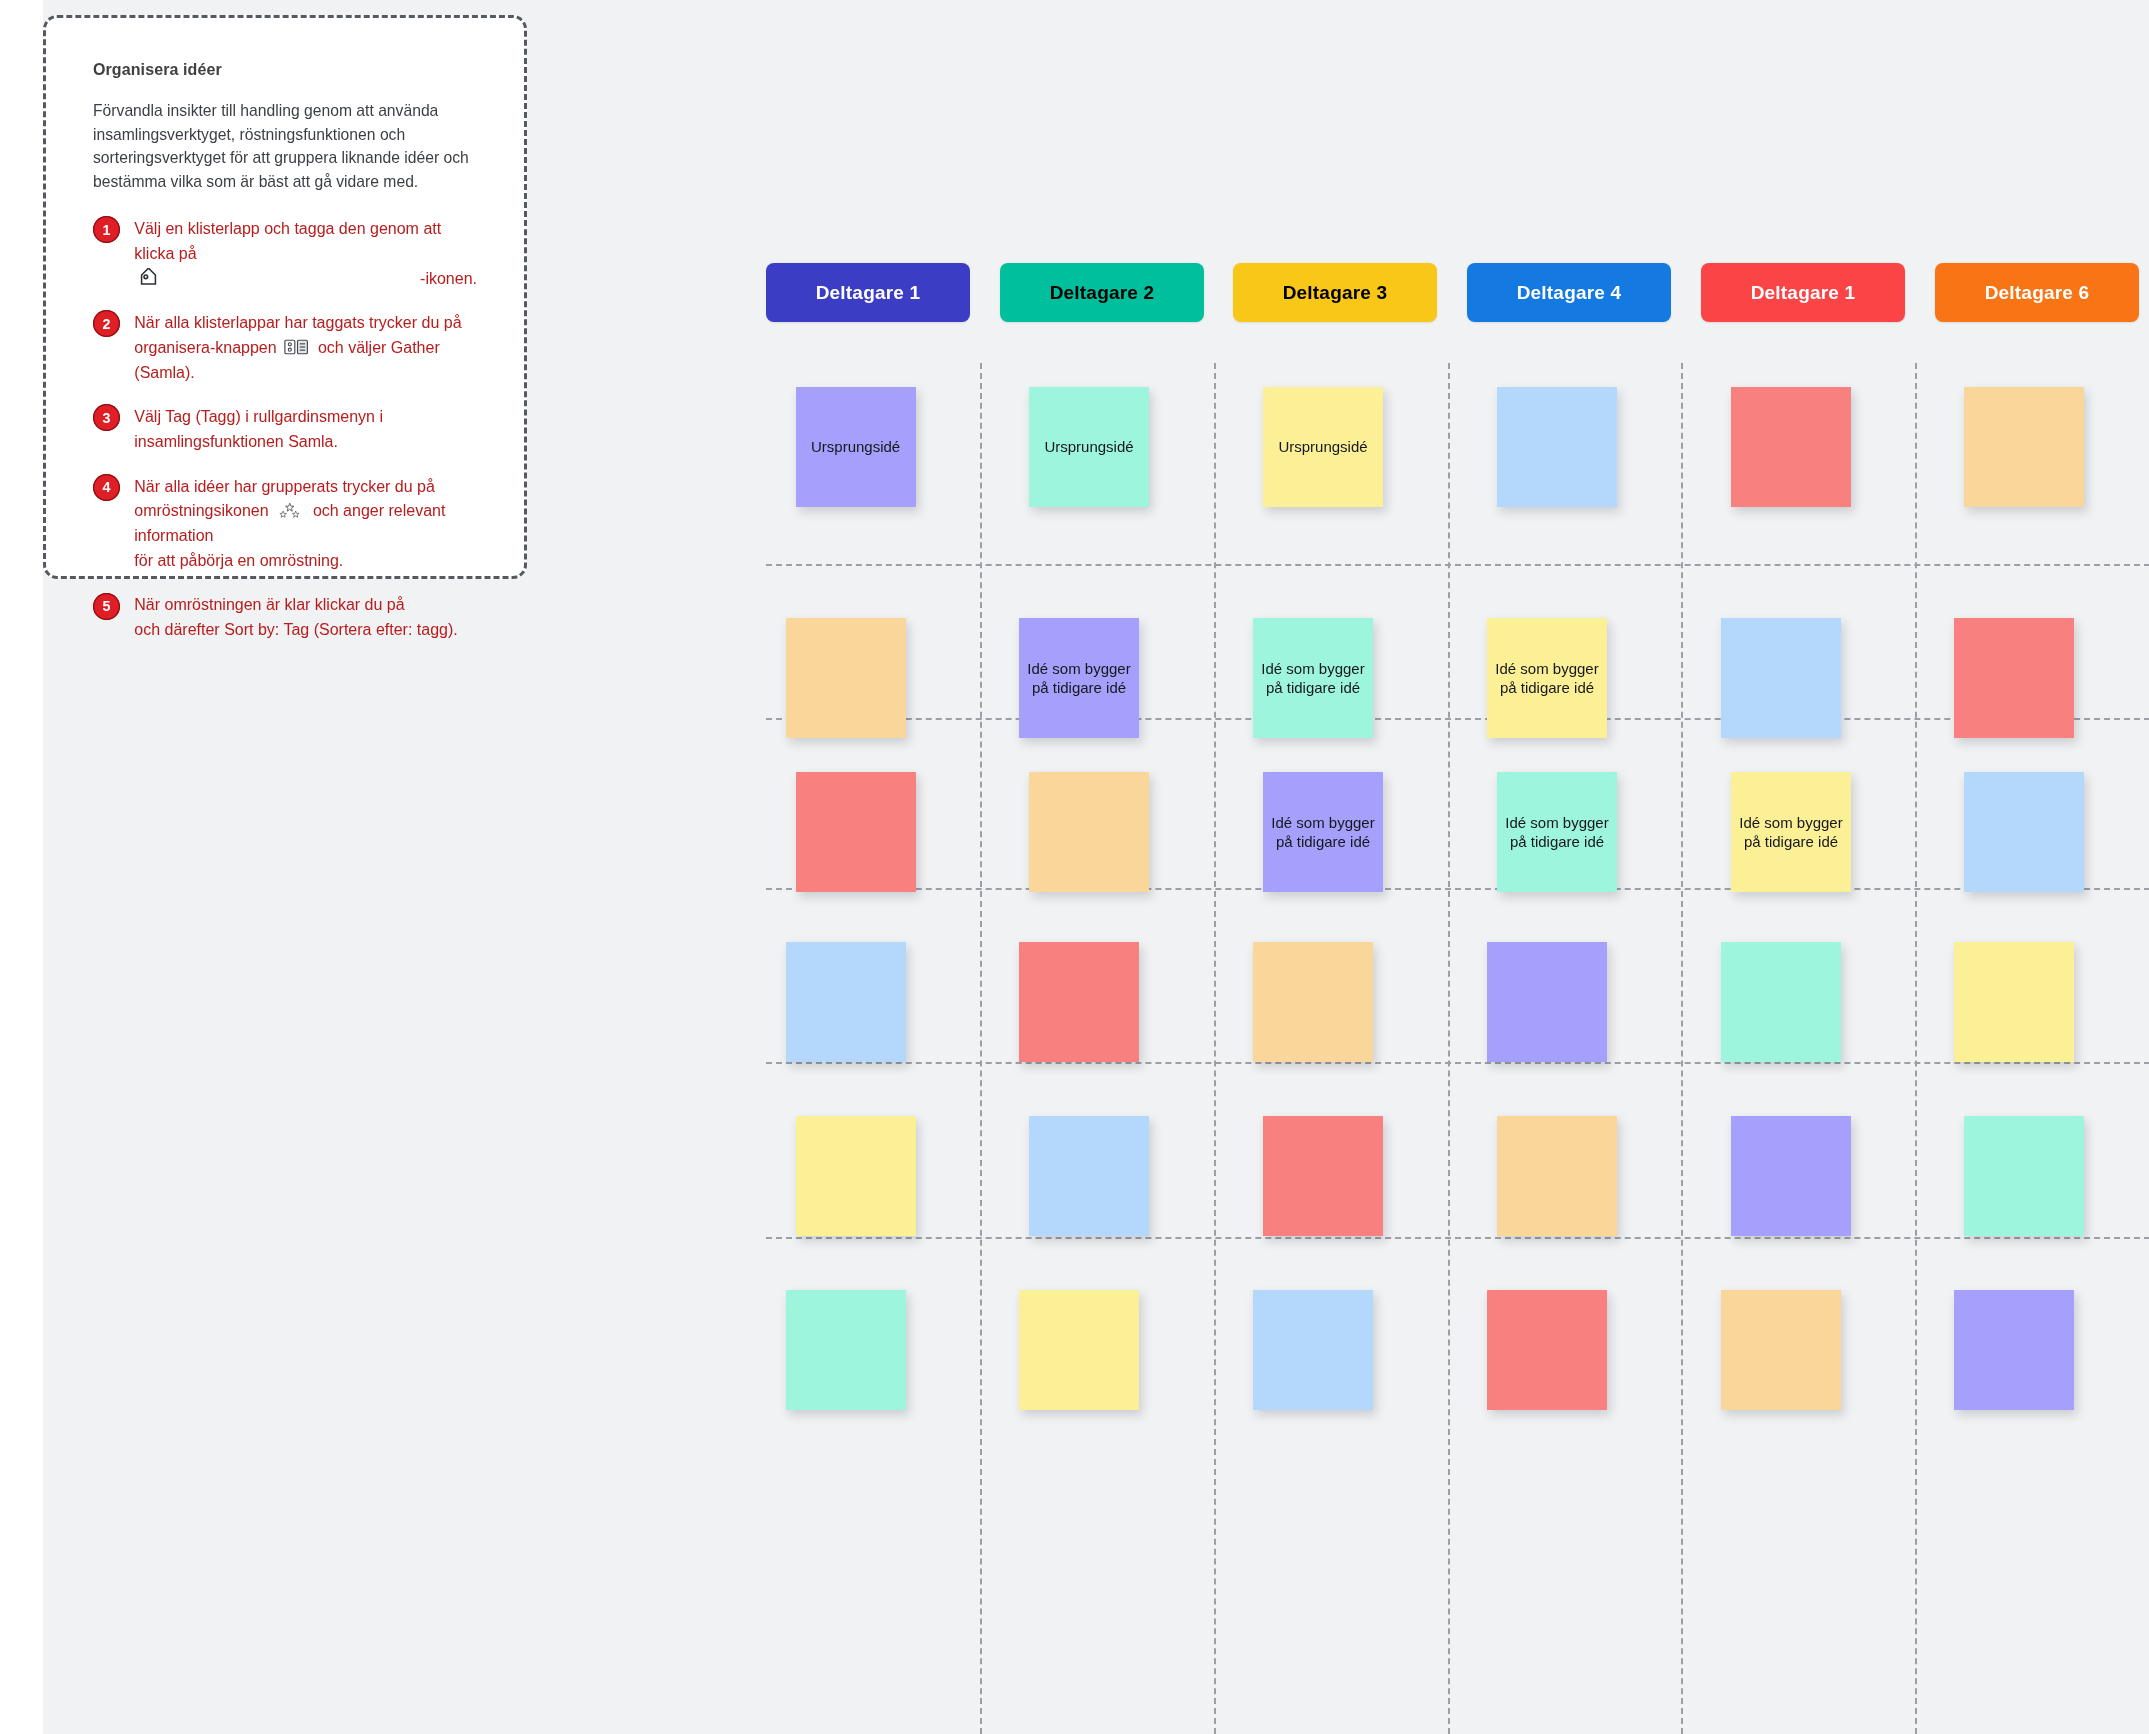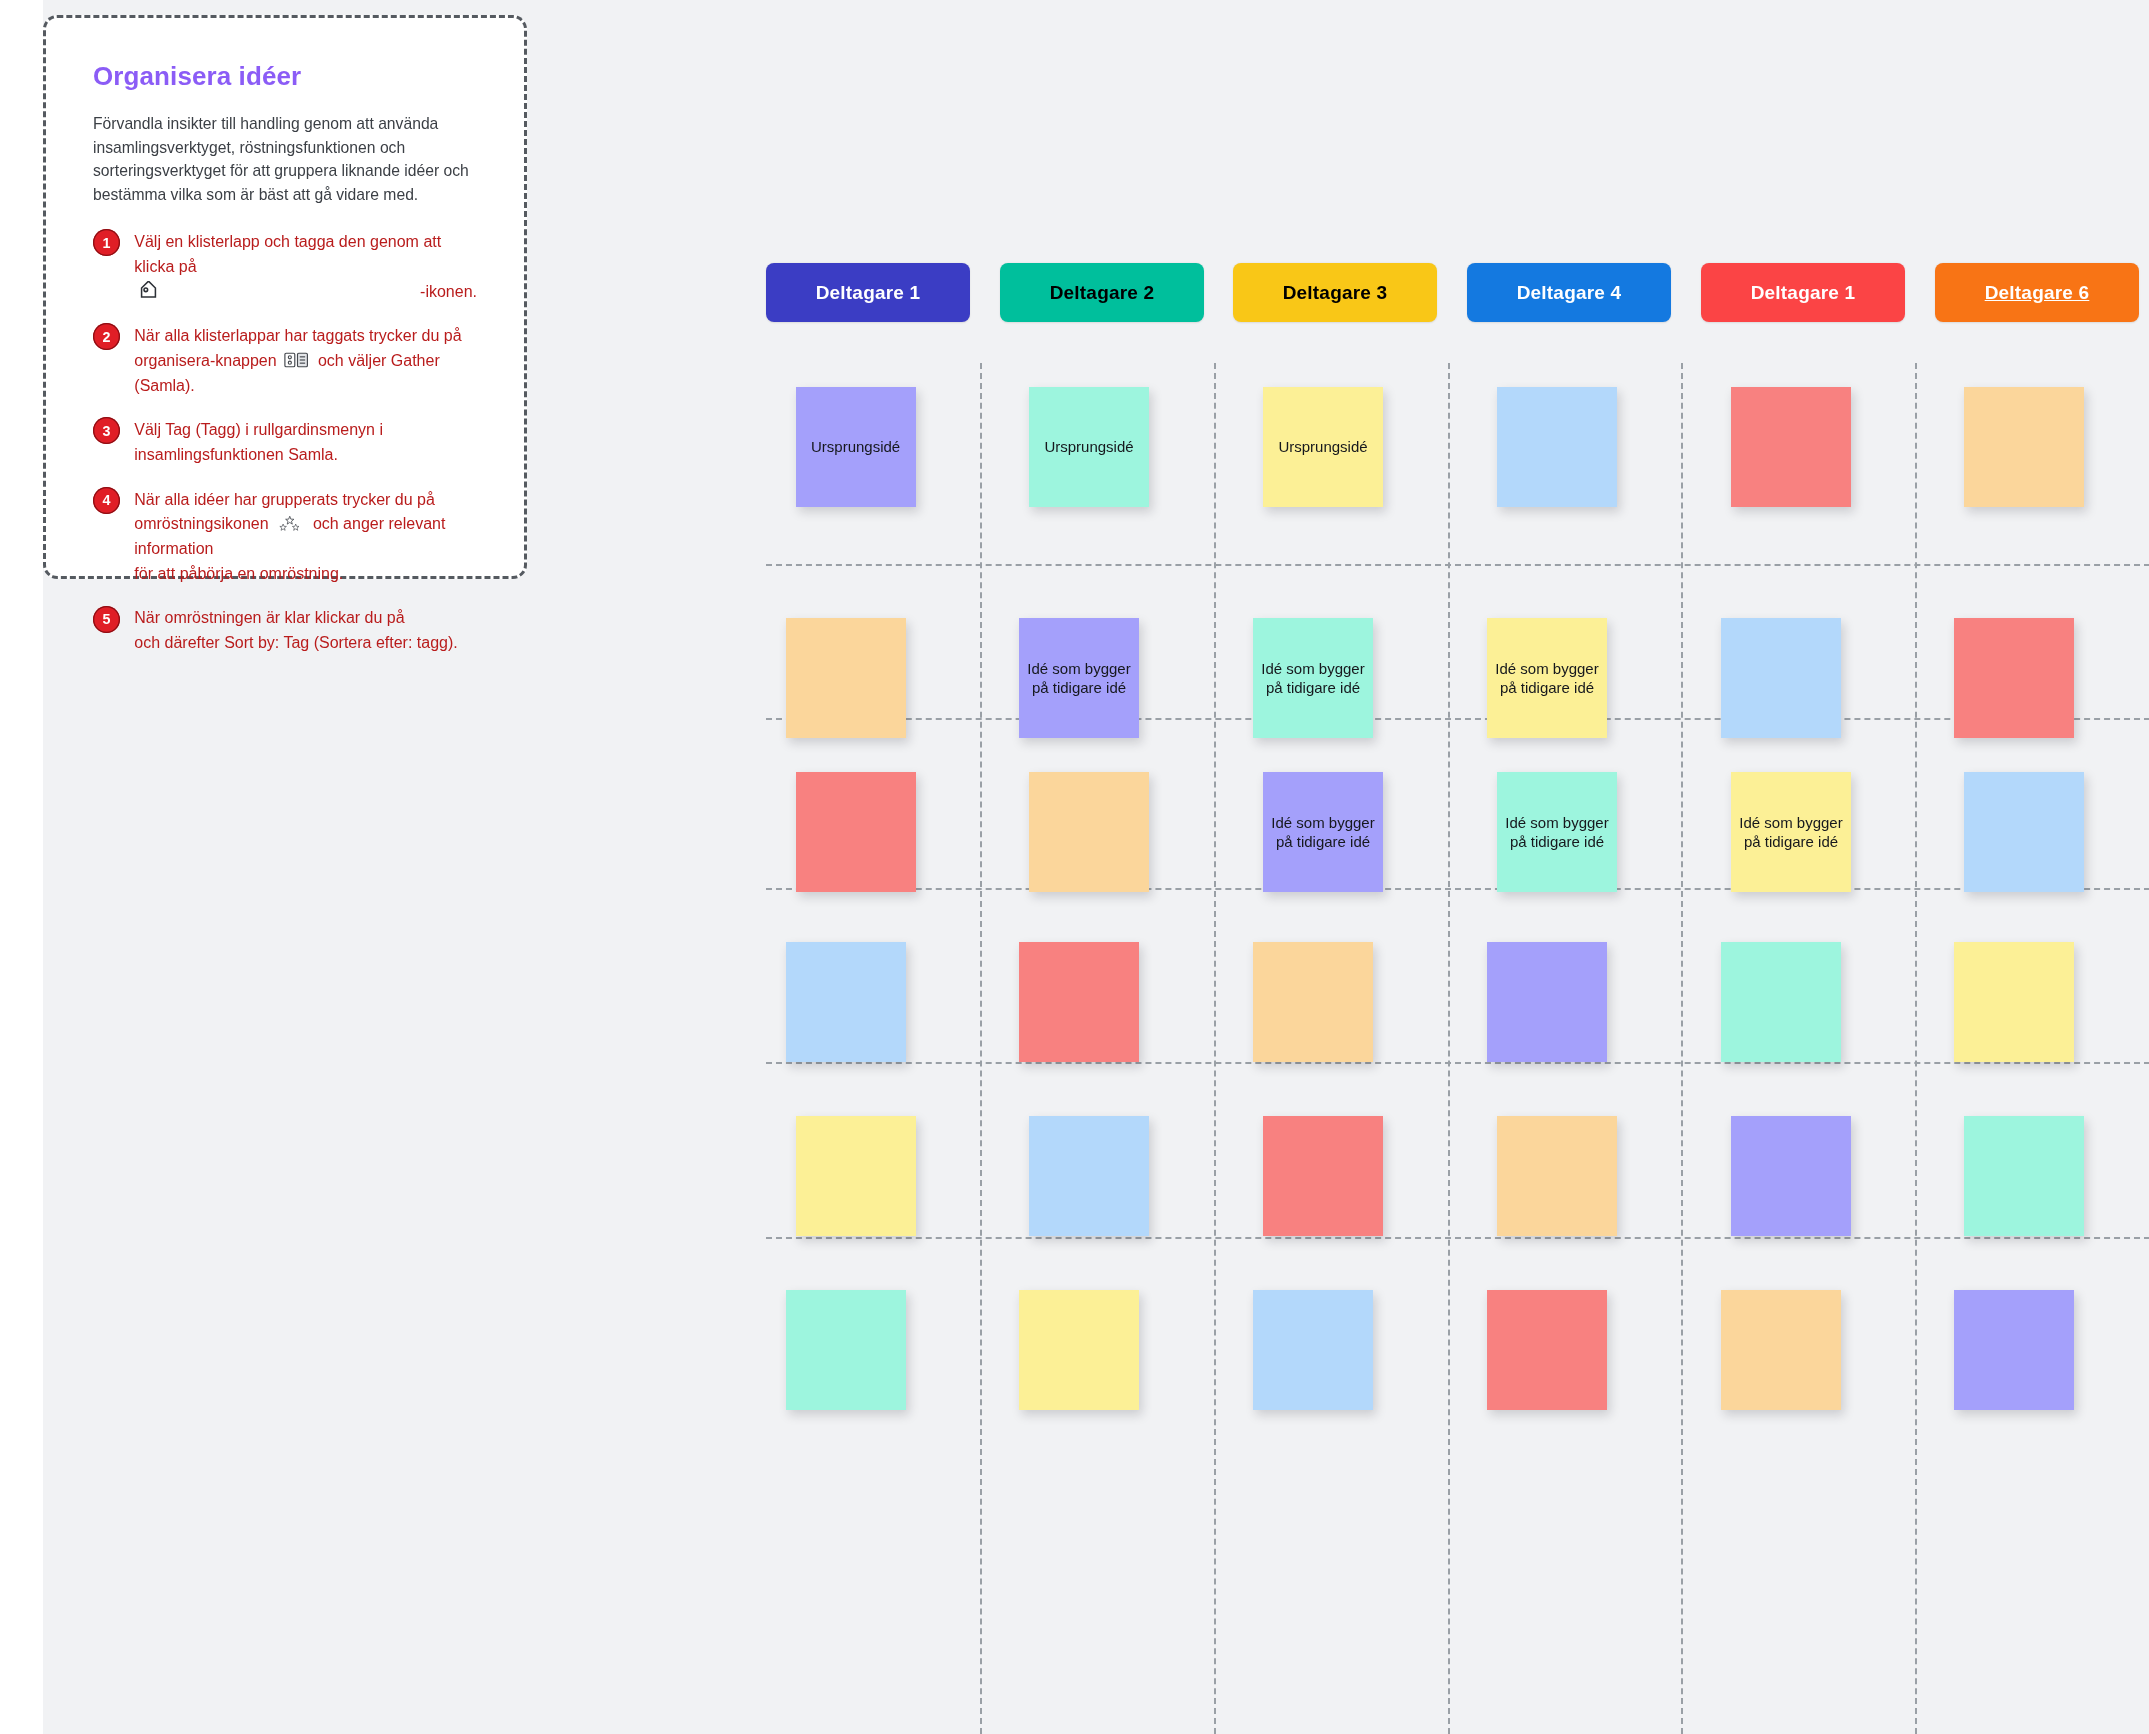--- a/index.html
+++ b/index.html
@@ -16,21 +16,21 @@
   }
 
   
   #instructions{
     position:absolute;left:43px;top:15px;width:484px;height:564px;
     border:3.6px dashed #555a60;border-radius:14.3px;
     background:#ffffff;box-sizing:border-box;
   }
   #panel-inner{padding:43px 47px 0 47px;}
   #panel-title{
-    font-size:26px;font-weight:bold;color:#8b5cf6;letter-spacing:0.1px;
+    font-size:16px;font-weight:bold;color:#404040;letter-spacing:0.1px;
     margin:0 0 19.7px 0;
   }
   #panel-intro{
     font-size:15.7px;line-height:1.52;color:#3b3f45;margin:0 0 23px 0;
     max-width:421px;
   }
   .step{display:flex;align-items:flex-start;margin-bottom:19.7px;}
   .step-badge{
     flex:0 0 auto;width:27px;height:27px;border-radius:50%;
     background:#e01e26;color:#fff;font-size:14.3px;font-weight:bold;
@@ -179,21 +179,21 @@
       </div>
       <div class="chip" style="left: 467px; background: rgb(249, 199, 23); color: rgb(0, 0, 0);">
         <span>Deltagare 3</span>
       </div>
       <div class="chip" style="left: 701px; background: rgb(20, 121, 224); color: rgb(255, 255, 255);">
         <span>Deltagare 4</span>
       </div>
       <div class="chip" style="left: 935px; background: rgb(251, 68, 69); color: rgb(255, 255, 255);">
         <span>Deltagare 1</span>
       </div>
-      <div class="chip" style="left: 1169px; background: rgb(248, 116, 21); color: rgb(255, 255, 255); text-decoration: underline;">
+      <div class="chip" style="left: 1169px; background: rgb(248, 116, 21); color: rgb(255, 255, 255);">
         <span>Deltagare 6</span>
       </div>
     </div>
   <div id="grid-lines">
       <div class="vline" style="left: 214px;"></div>
       <div class="vline" style="left: 448px;"></div>
       <div class="vline" style="left: 682px;"></div>
       <div class="vline" style="left: 915px;"></div>
       <div class="vline" style="left: 1149px;"></div>
       <div class="hline" style="top: 308px;"></div>

